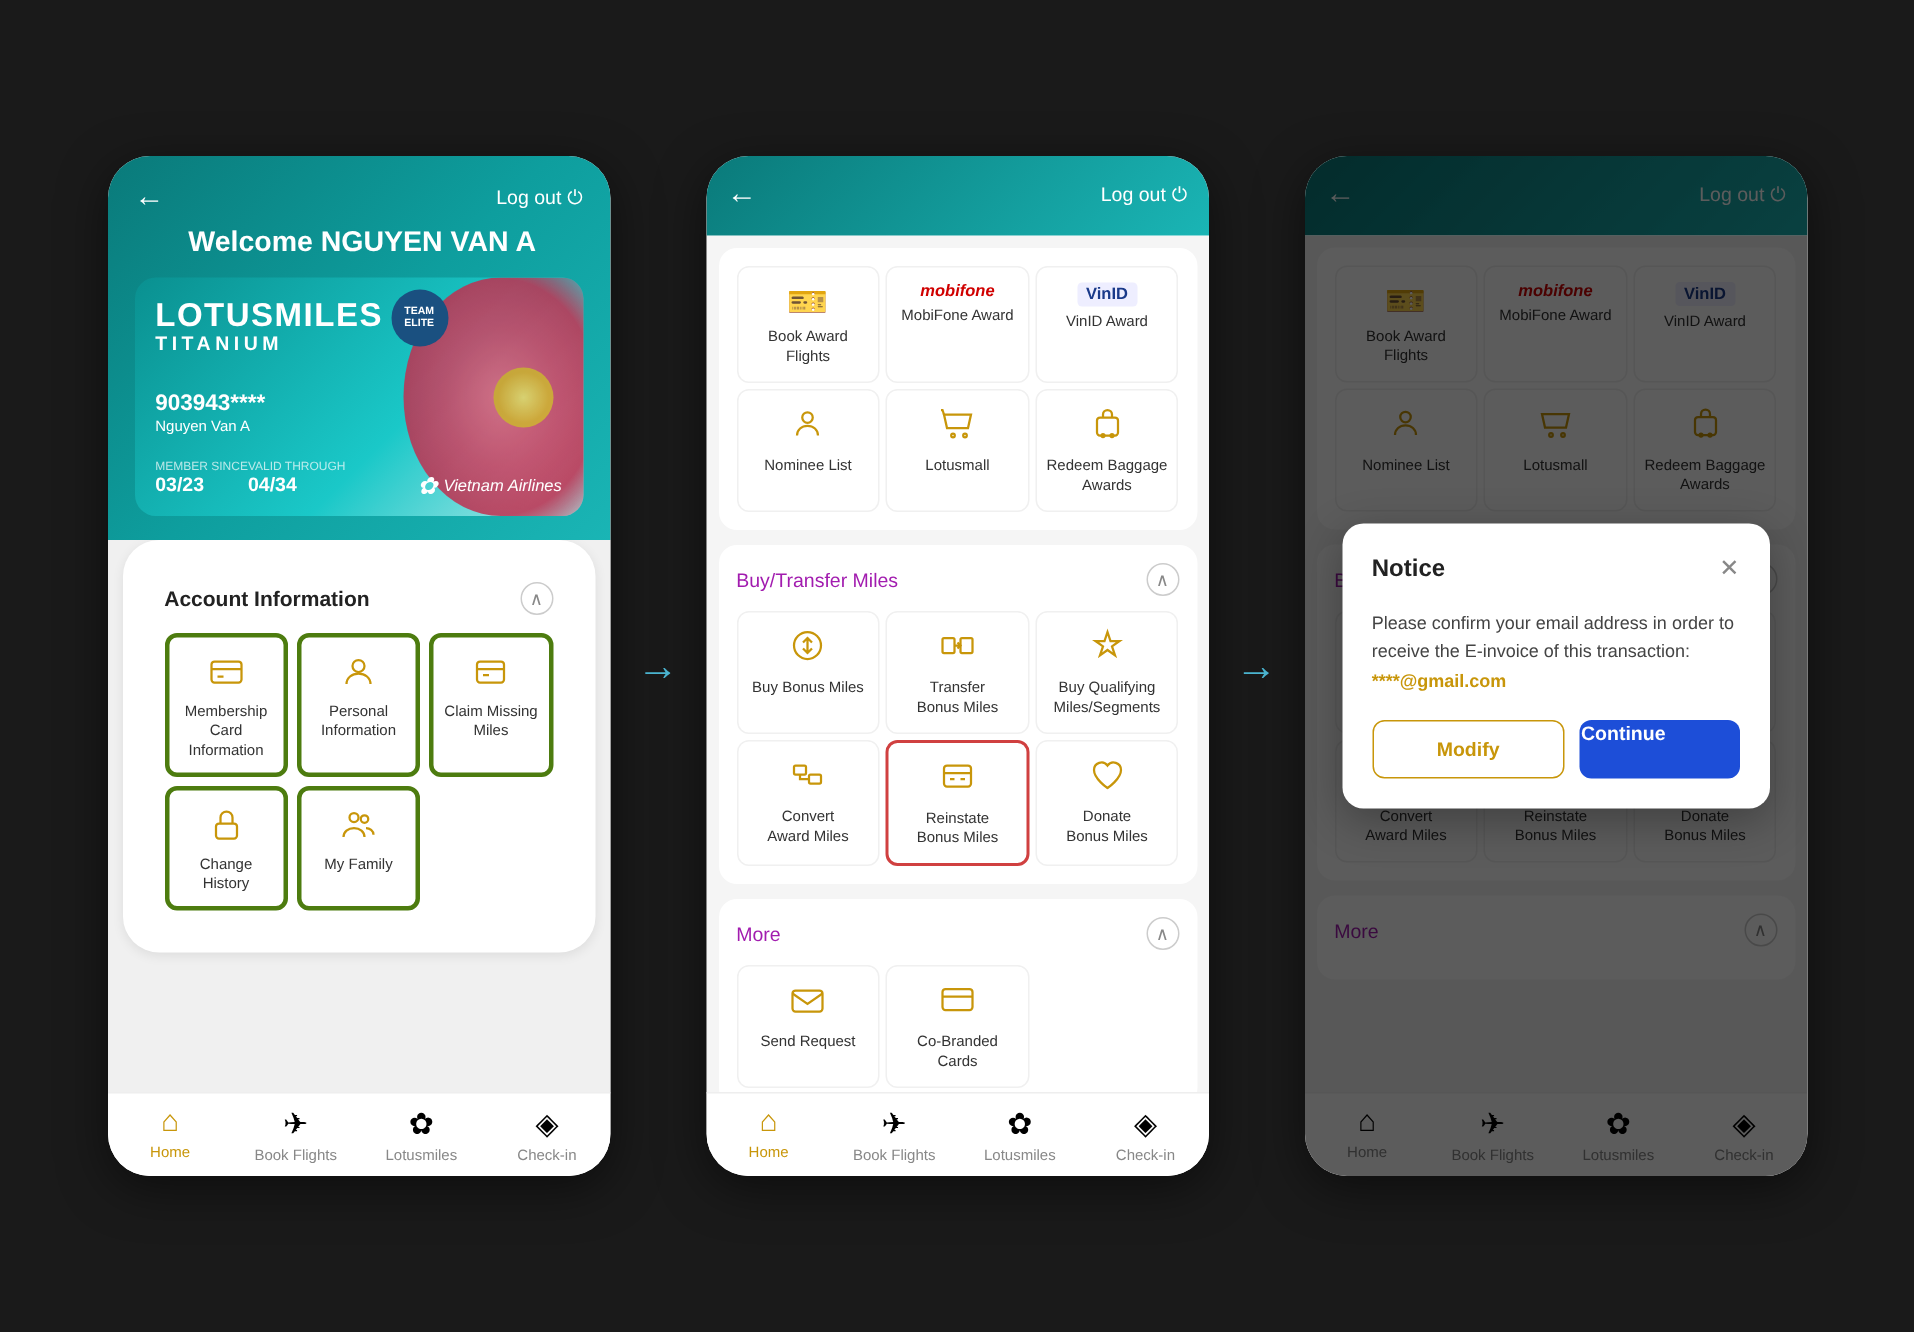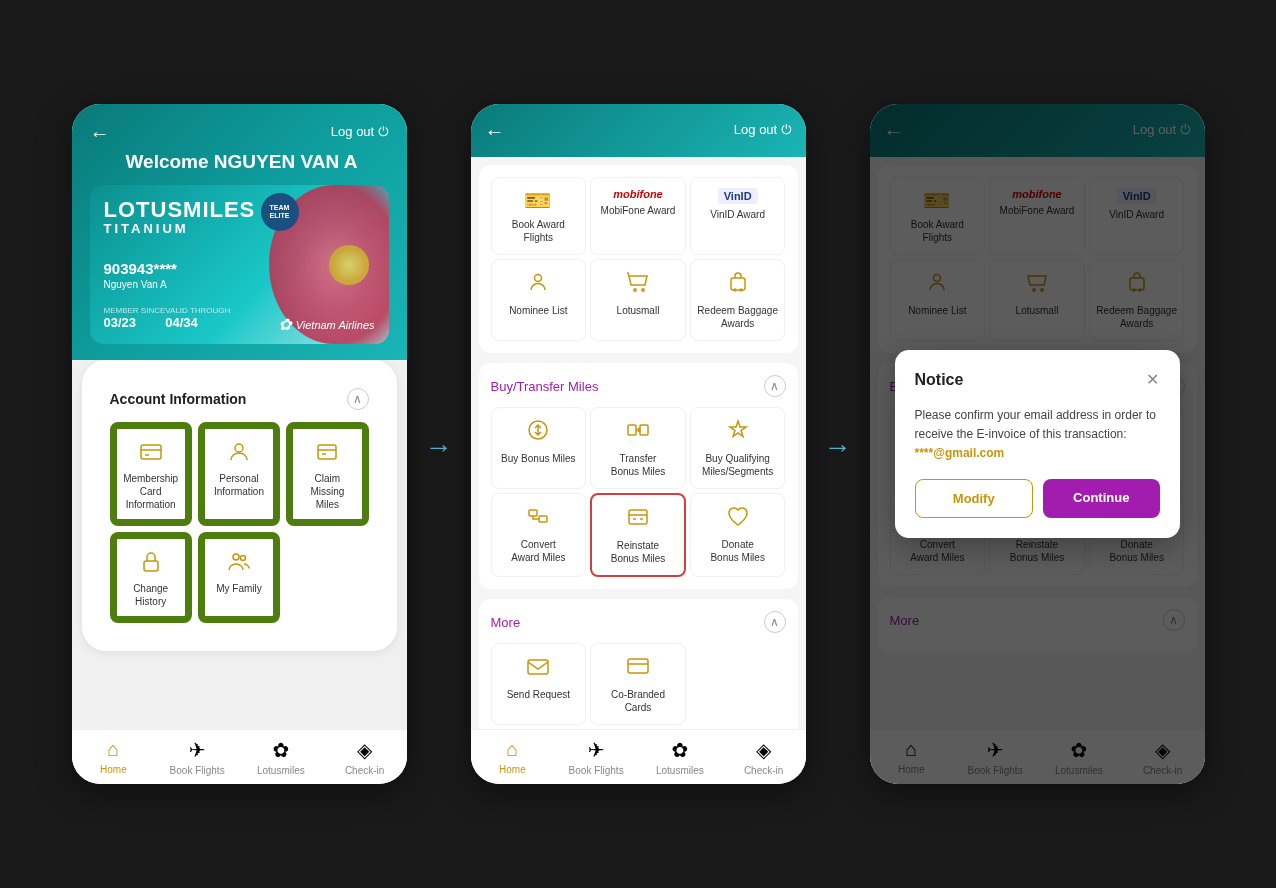--- a/index.html
+++ b/index.html
@@ -206,21 +206,21 @@
       display: grid;
       grid-template-columns: repeat(3, 1fr);
       gap: 6px;
     }
     .menu-item {
       display: flex;
       flex-direction: column;
       align-items: center;
       padding: 8px 4px;
       cursor: pointer;
-      border: 7px solid #4d7c0f;
+      border: 3px solid #4d7c0f;
       border-radius: 8px;
     }
     .menu-icon {
       width: 30px;
       height: 30px;
       display: flex;
       align-items: center;
       justify-content: center;
       margin-bottom: 5px;
     }
@@ -366,29 +366,29 @@
       background: #fff;
       color: #c8960a;
       font-size: 13px;
       font-weight: bold;
       border-radius: 8px;
       cursor: pointer;
       text-align: center;
     }
     .btn-continue {
       flex: 1;
-      padding: 11px;
-      background: #a21caf;
+      padding: 1px;
+      background: #1d4ed8;
       border: none;
       color: #fff;
       font-size: 13px;
       font-weight: bold;
       border-radius: 8px;
       cursor: pointer;
-      text-align: center;
+      text-align: left;
     }
     .dimmed {
       filter: brightness(0.6);
     }
   </style>
 </head>
 <body>
 
 <div class="screens-container">
 

